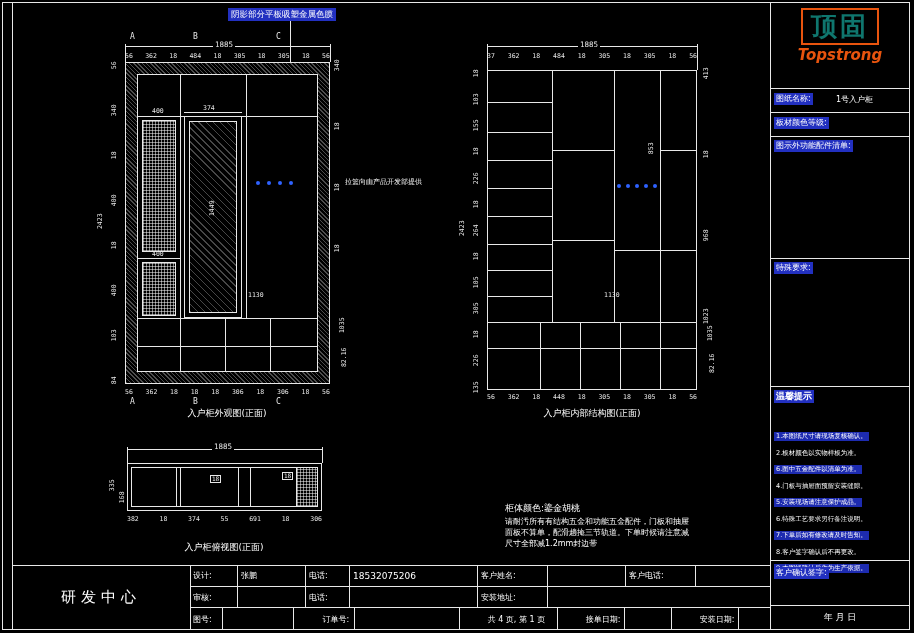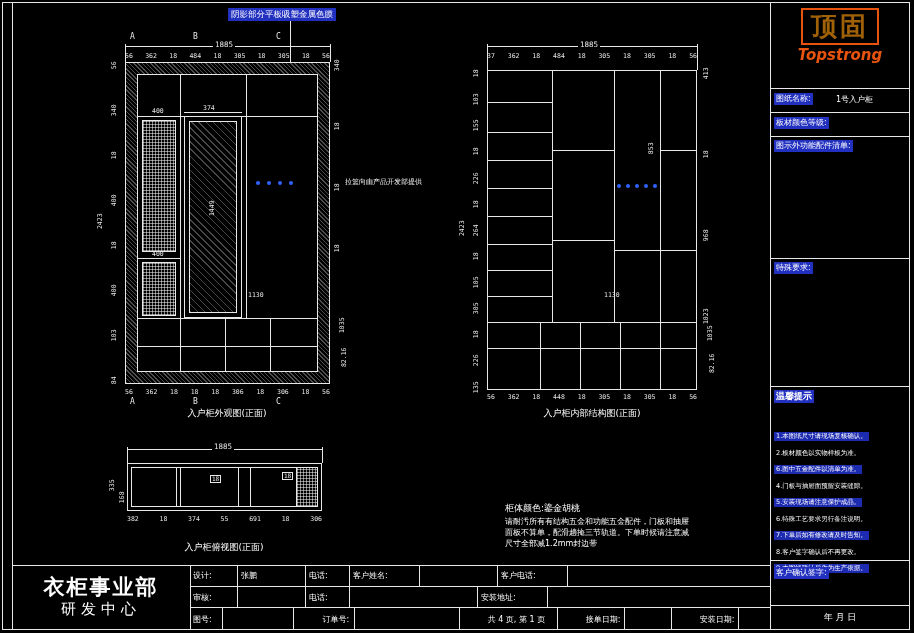--- a/index.html
+++ b/index.html
@@ -24,21 +24,21 @@
   .marker{position:absolute;color:#e8e8e8;font:8px/1 "DejaVu Sans Mono",monospace;}
   .caption{position:absolute;color:#fff;font:9px/1.2 "DejaVu Sans",sans-serif;transform:translateX(-50%);white-space:nowrap;}
   .hl{background:#2230c0;color:#fff;}
   .note{position:absolute;color:#fff;font:8px/1.3 "DejaVu Sans",sans-serif;white-space:nowrap;}
   .dot{position:absolute;width:4px;height:4px;border-radius:50%;background:#2f62ff;}
   .boxed18{position:absolute;color:#e8e8e8;border:1px solid #e8e8e8;font:6px/1 "DejaVu Sans Mono",monospace;padding:0 1px;background:#000;}
   
   .rp-label{position:absolute;font:8px/1.2 "DejaVu Sans",sans-serif;padding:1px 2px;white-space:nowrap;}
   .rp-value{position:absolute;color:#fff;font:8px/1.2 "DejaVu Sans",sans-serif;white-space:nowrap;}
   .logo-wrap{position:absolute;left:770px;top:8px;width:140px;text-align:center;}
-  .logo-cn{display:inline-block;color:#a16207;border:2px solid #e8540e;padding:1px 8px;
+  .logo-cn{display:inline-block;color:#0f766e;border:2px solid #e8540e;padding:1px 8px;
            font:bold 26px/1.2 "DejaVu Sans",sans-serif;letter-spacing:3px;}
   .logo-en{color:#e8540e;font:bold italic 15px/1.4 "DejaVu Sans",sans-serif;}
   .tips{position:absolute;left:774px;top:404px;width:132px;margin-top:28px;}
   .tips span{display:block;color:#fff;font:6.5px/1 "DejaVu Sans",sans-serif;margin-bottom:8px;
              padding:1px 2px;width:max-content;max-width:128px;}
   .tips span:nth-child(odd){background:#1d2bb0;}
   .rp-date{position:absolute;left:770px;top:612px;width:140px;text-align:center;color:#fff;
            font:9px/1.2 "DejaVu Sans",sans-serif;}
   
   .dept-cell{position:absolute;left:12px;top:565px;width:178px;height:65px;display:flex;
@@ -307,28 +307,28 @@
       <span>5.安装现场请注意保护成品。</span>
       <span>6.特殊工艺要求另行备注说明。</span>
       <span>7.下单后如有修改请及时告知。</span>
       <span>8.客户签字确认后不再更改。</span>
       <span>9.本图经确认后作为生产依据。</span>
     </div>
   <div class="rp-label hl" style="left:774px;top:567px;">客户确认签字:</div>
   <div class="rp-date">年      月      日</div>
 
   <div class="dept-cell">
-    <div class="dept-main">衣柜事业部</div>
     <div class="dept-sub">研发中心</div>
   </div>
 
   <div class="tb-row" style="top:565px;height:22px;">
     <div class="tb-cell" style="width:48px;">设计:</div>
     <div class="tb-cell" style="width:68px;">张鹏</div>
     <div class="tb-cell" style="width:44px;">电话:</div>
+    <div class="tb-cell tb-val" style="width:128px;">18532075206</div>
     <div class="tb-cell" style="width:70px;">客户姓名:</div>
     <div class="tb-cell" style="width:78px;"></div>
     <div class="tb-cell" style="width:70px;">客户电话:</div>
     <div class="tb-cell last"></div>
   </div>
 
   <div class="tb-row" style="top:587px;height:21px;">
     <div class="tb-cell" style="width:48px;">审核:</div>
     <div class="tb-cell" style="width:68px;"></div>
     <div class="tb-cell" style="width:44px;">电话:</div>

